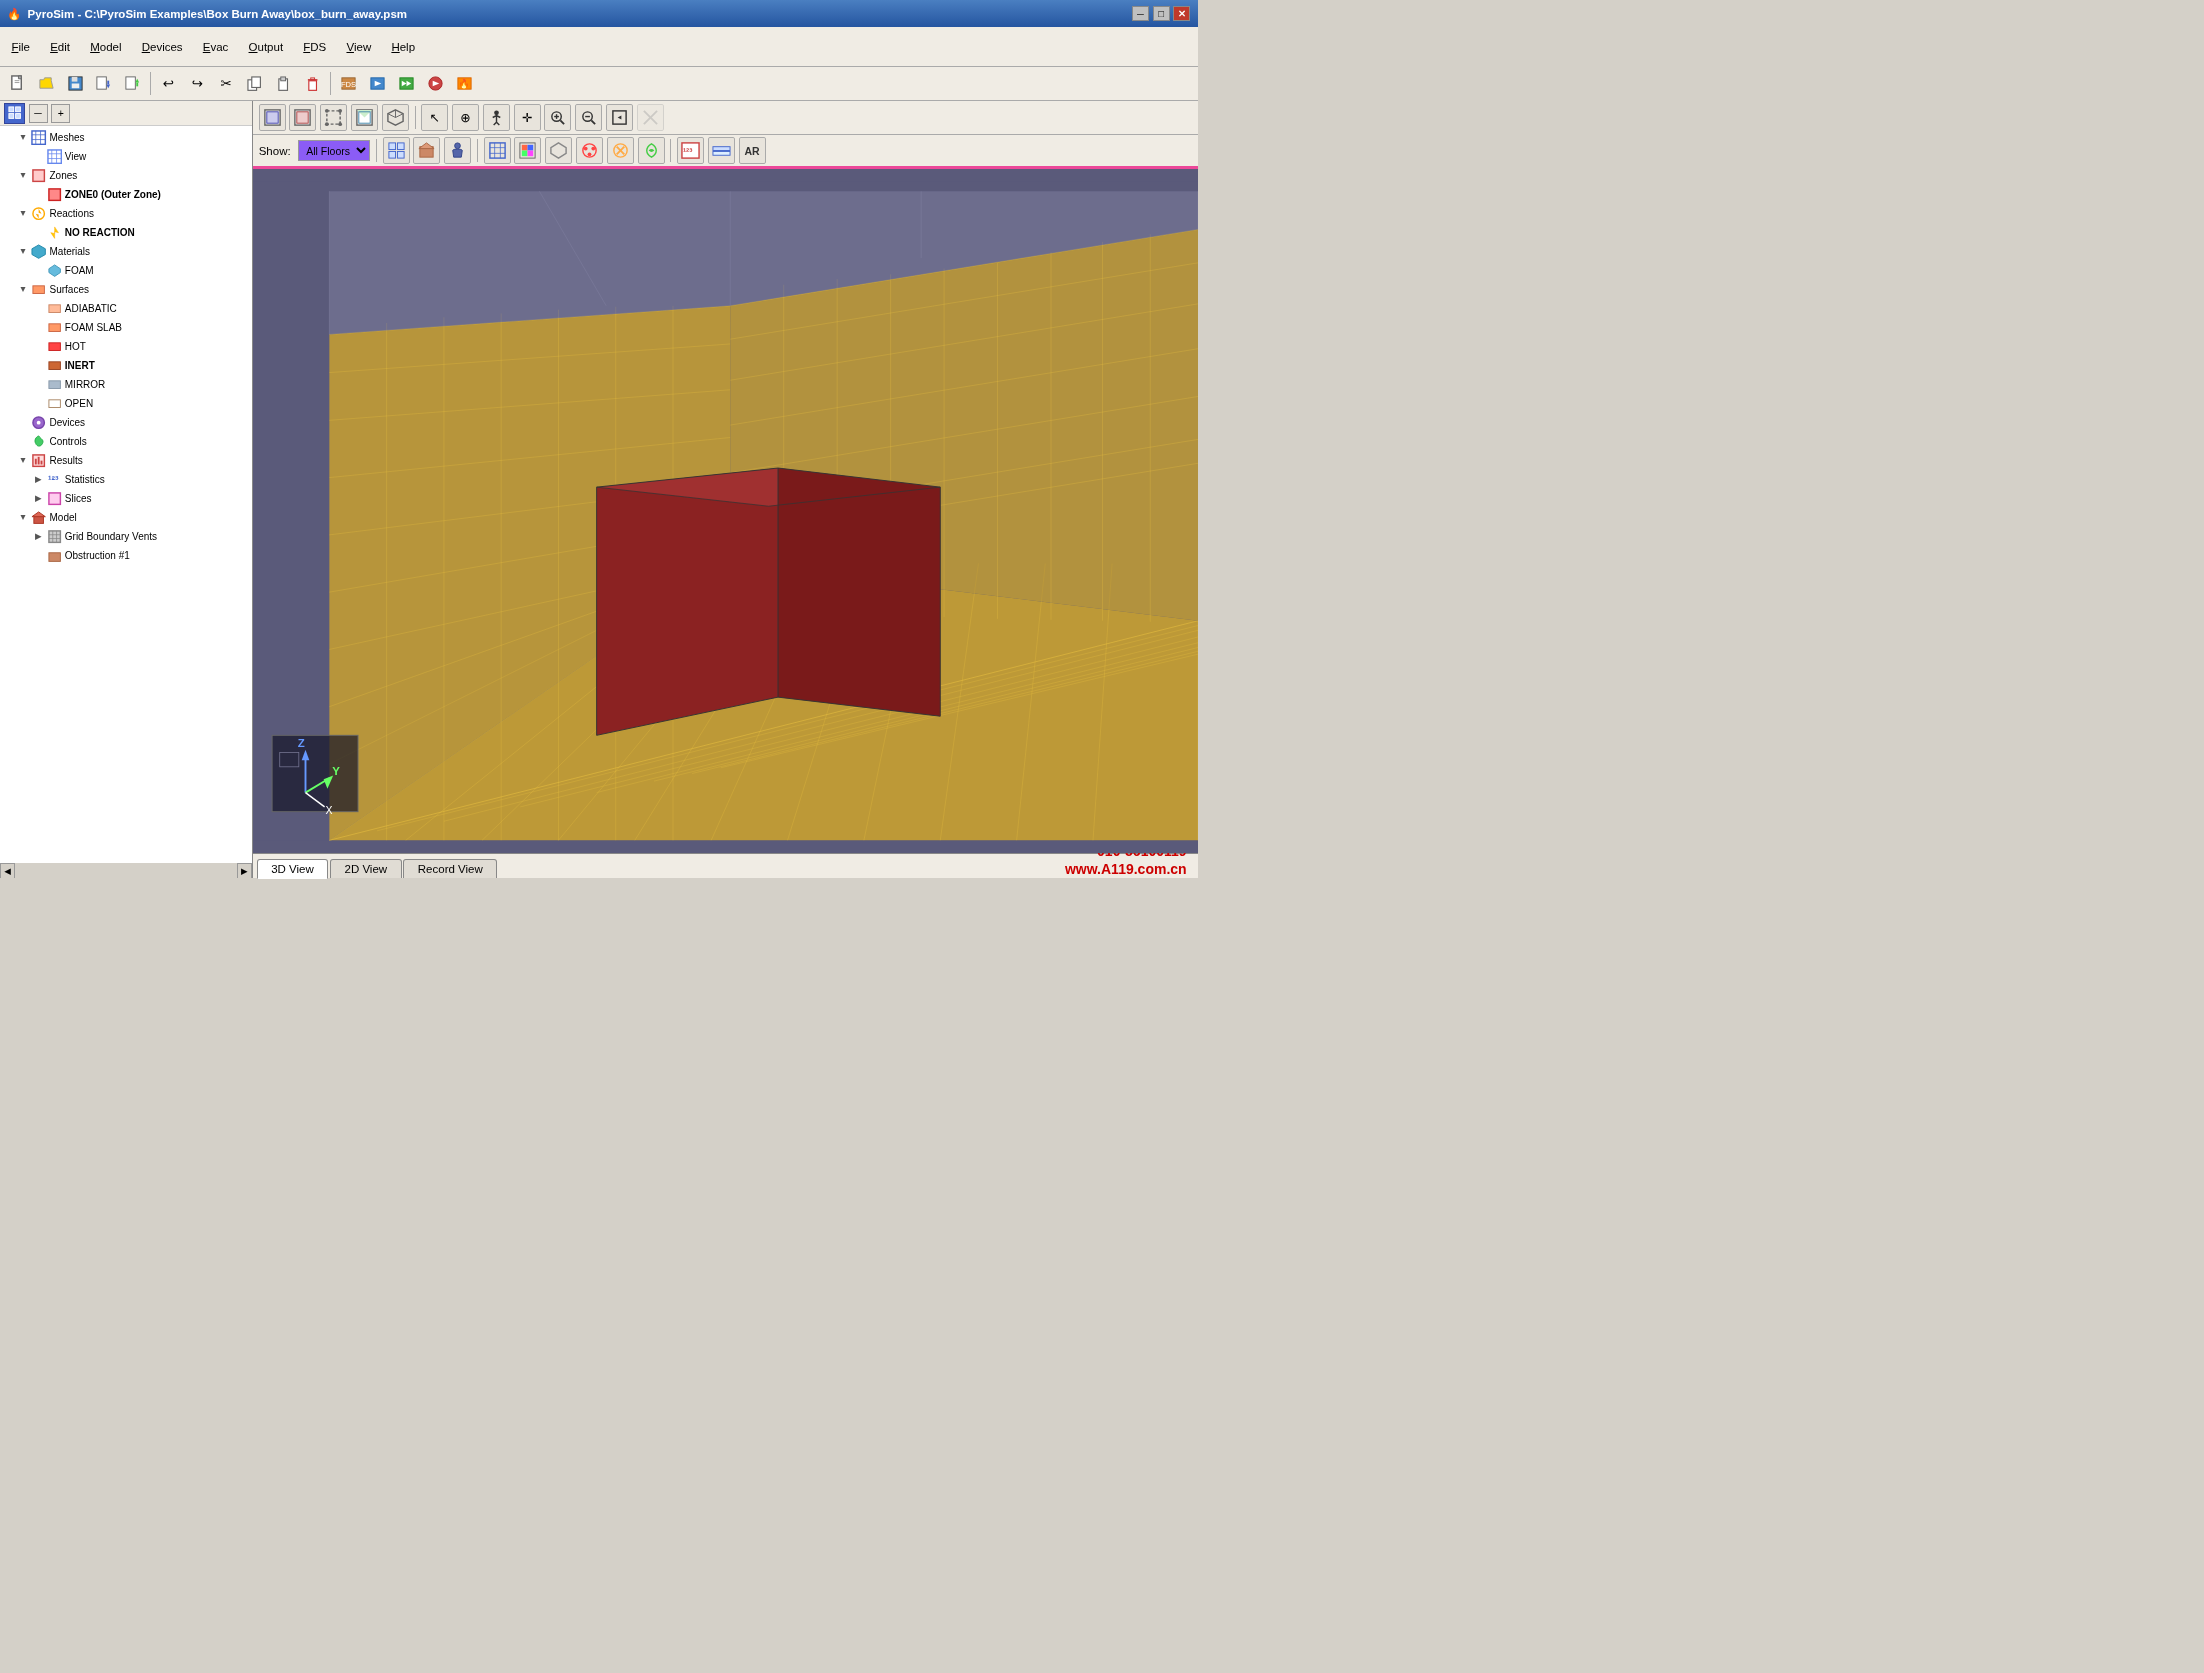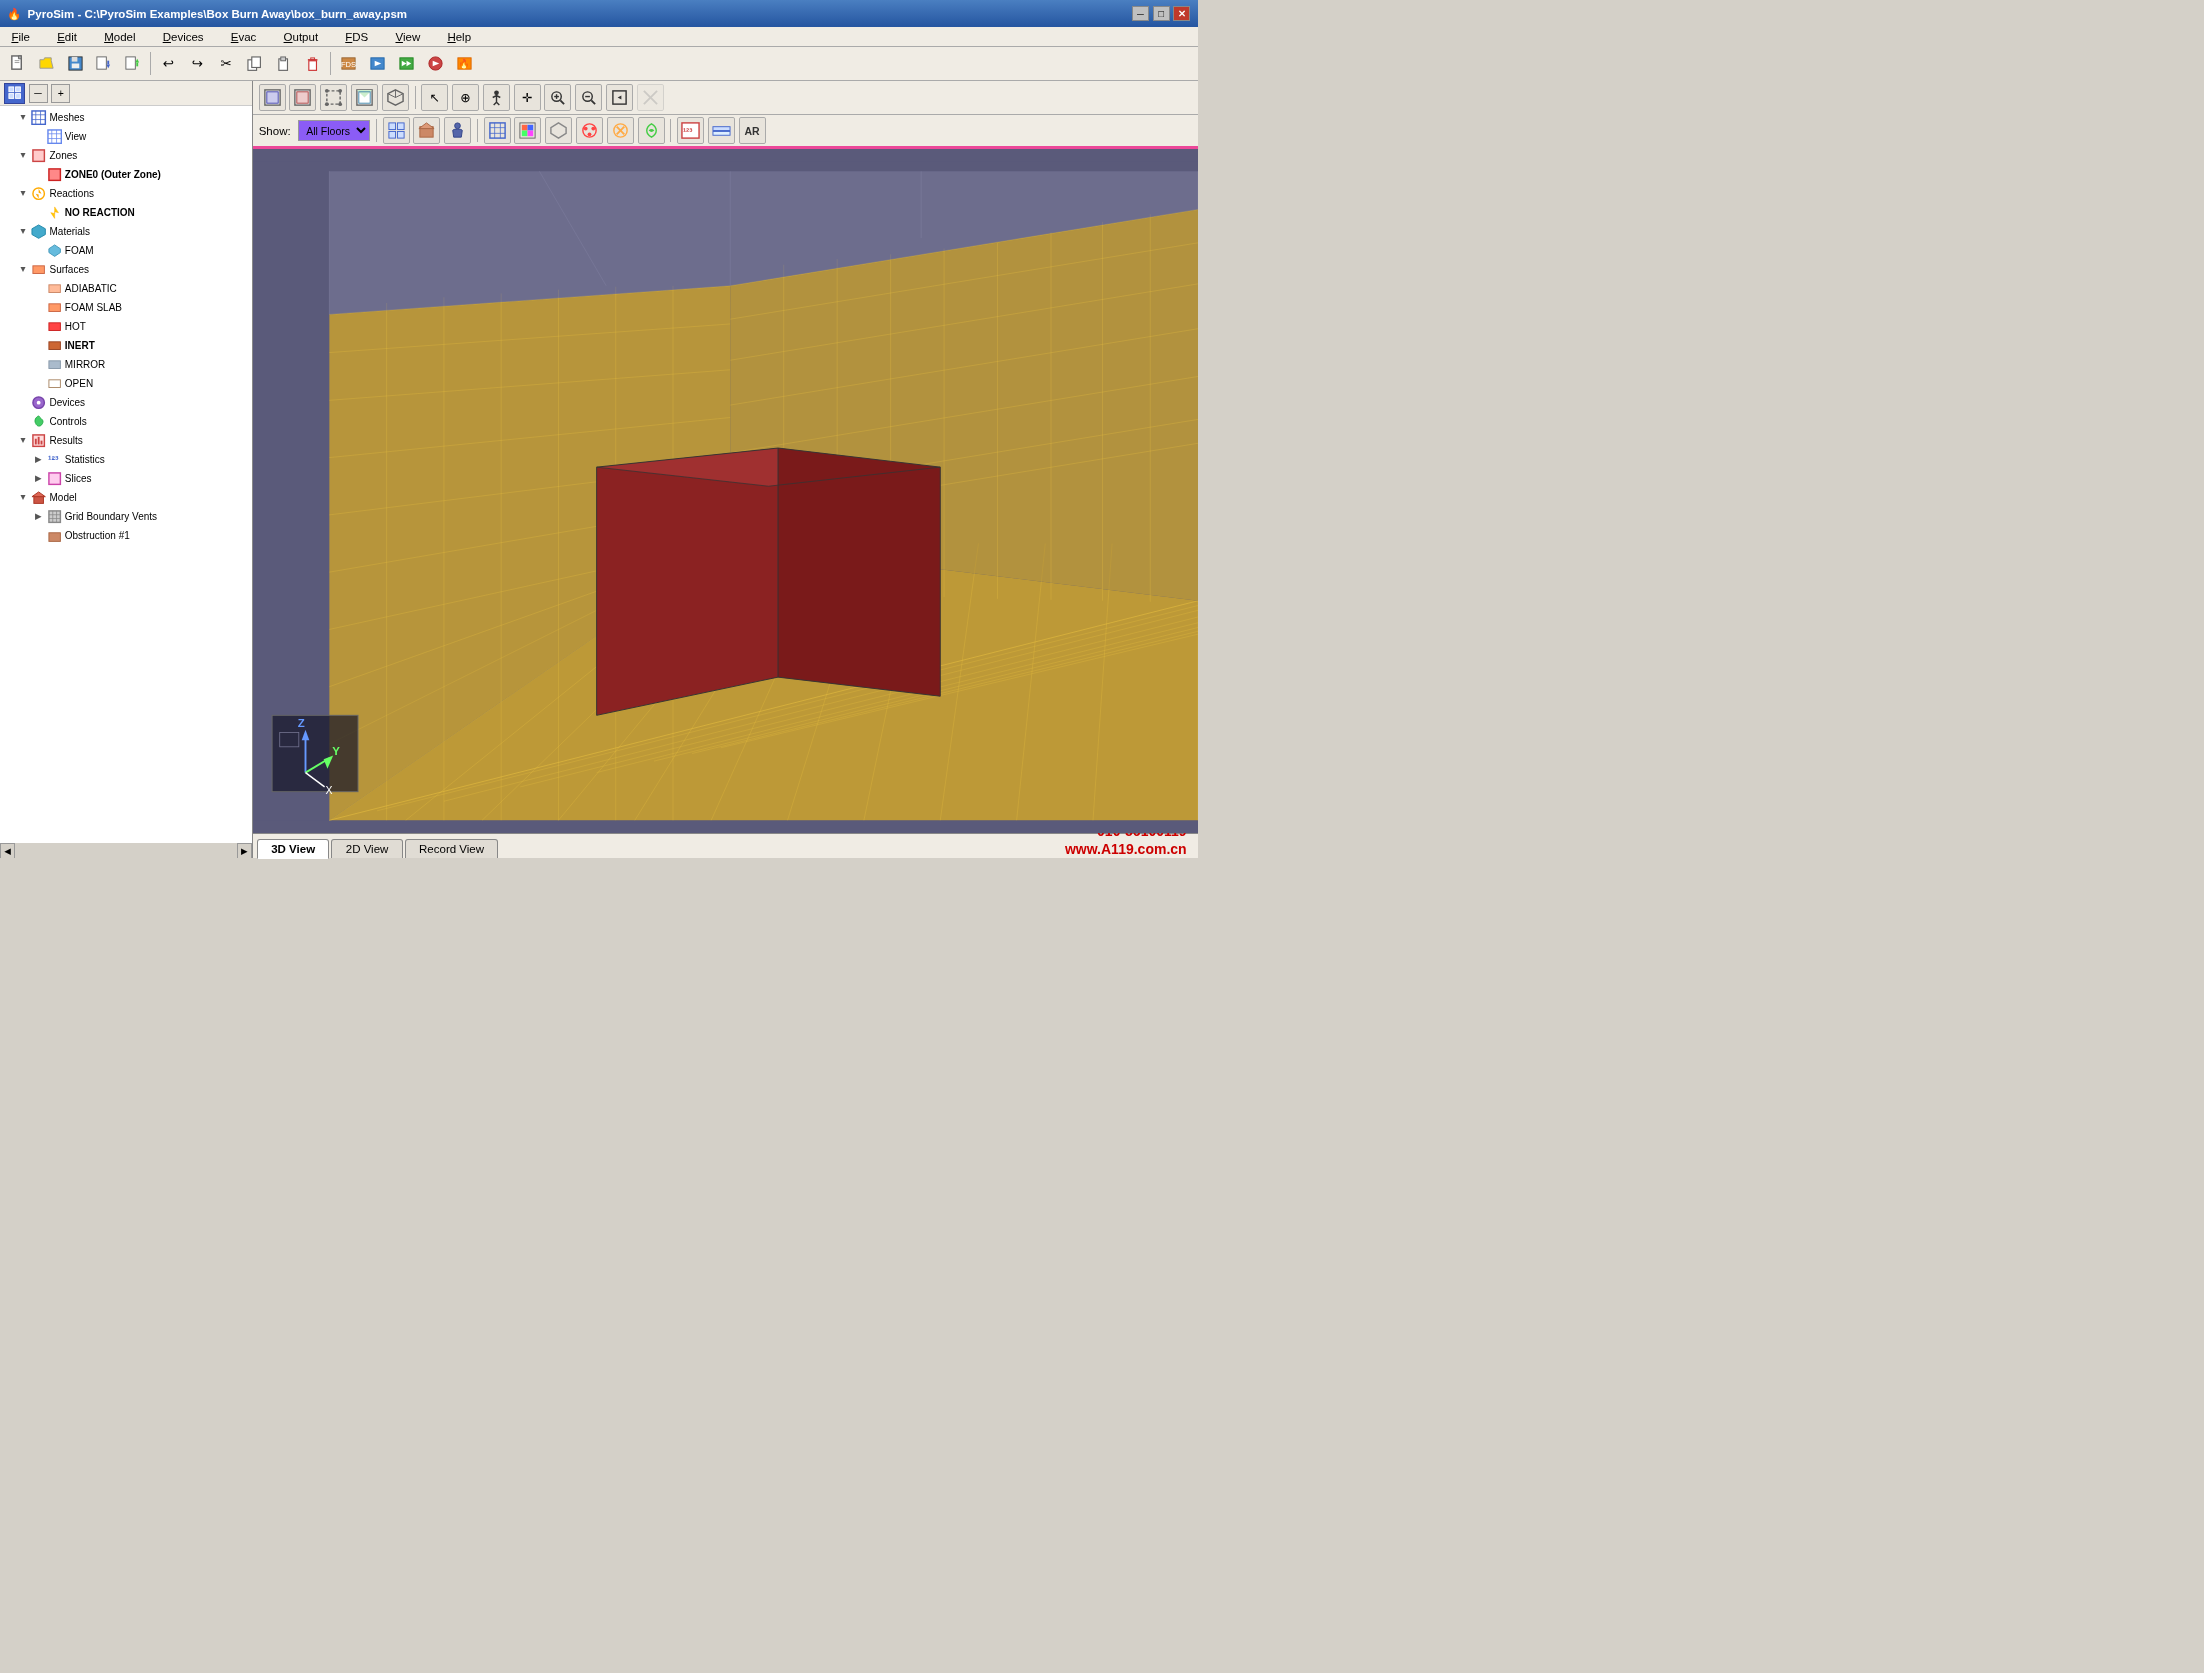--- a/index.html
+++ b/index.html
@@ -26,26 +26,26 @@
       color: #000;
       font-size: 9.6px;
       display: flex; align-items: center; justify-content: center;
       cursor: pointer;
     }
     .title-btn.close { background: #c0392b; color: white; }
 
     
     .menu-bar {
       background: #f0ece4;
-      height: 20px;
+      height: 40px;
       display: flex;
       align-items: center;
       padding: 0 3.8px;
       border-bottom: 1px solid #aaa;
-      gap: 12px;
+      gap: 5px;
       text-align: right;
     }
     .menu-item {
       padding: 1.9px 7.6px;
       cursor: pointer;
       font-size: 11.5px;
     }
     .menu-item u { text-decoration: underline; }
 
     
@@ -193,21 +193,20 @@
       border-bottom: none;
       background: #e0dcd4;
       cursor: pointer;
       font-size: 11.5px;
       border-radius: 2.9px 2.9px 0 0;
     }
     .view-tab.active {
       background: #ffffff;
       border-bottom: 1px solid white;
       margin-bottom: -1px;
-      font-weight: bold;
     }
 
     
     .icon-mesh { color: #4466cc; }
 
     
     .scene-svg {
       width: 100%;
       height: 100%;
       position: absolute;

